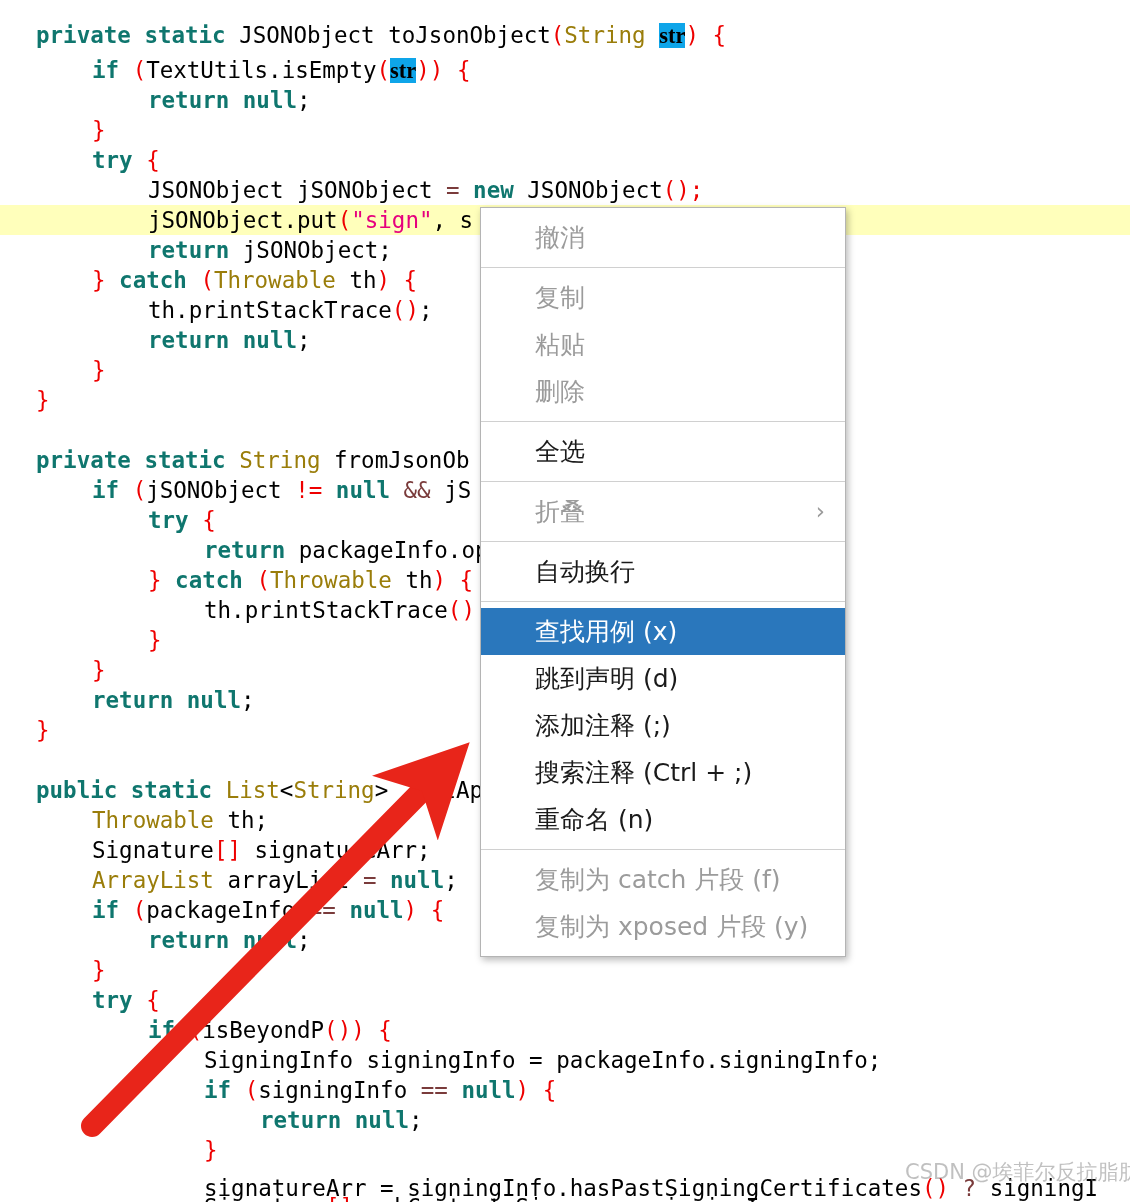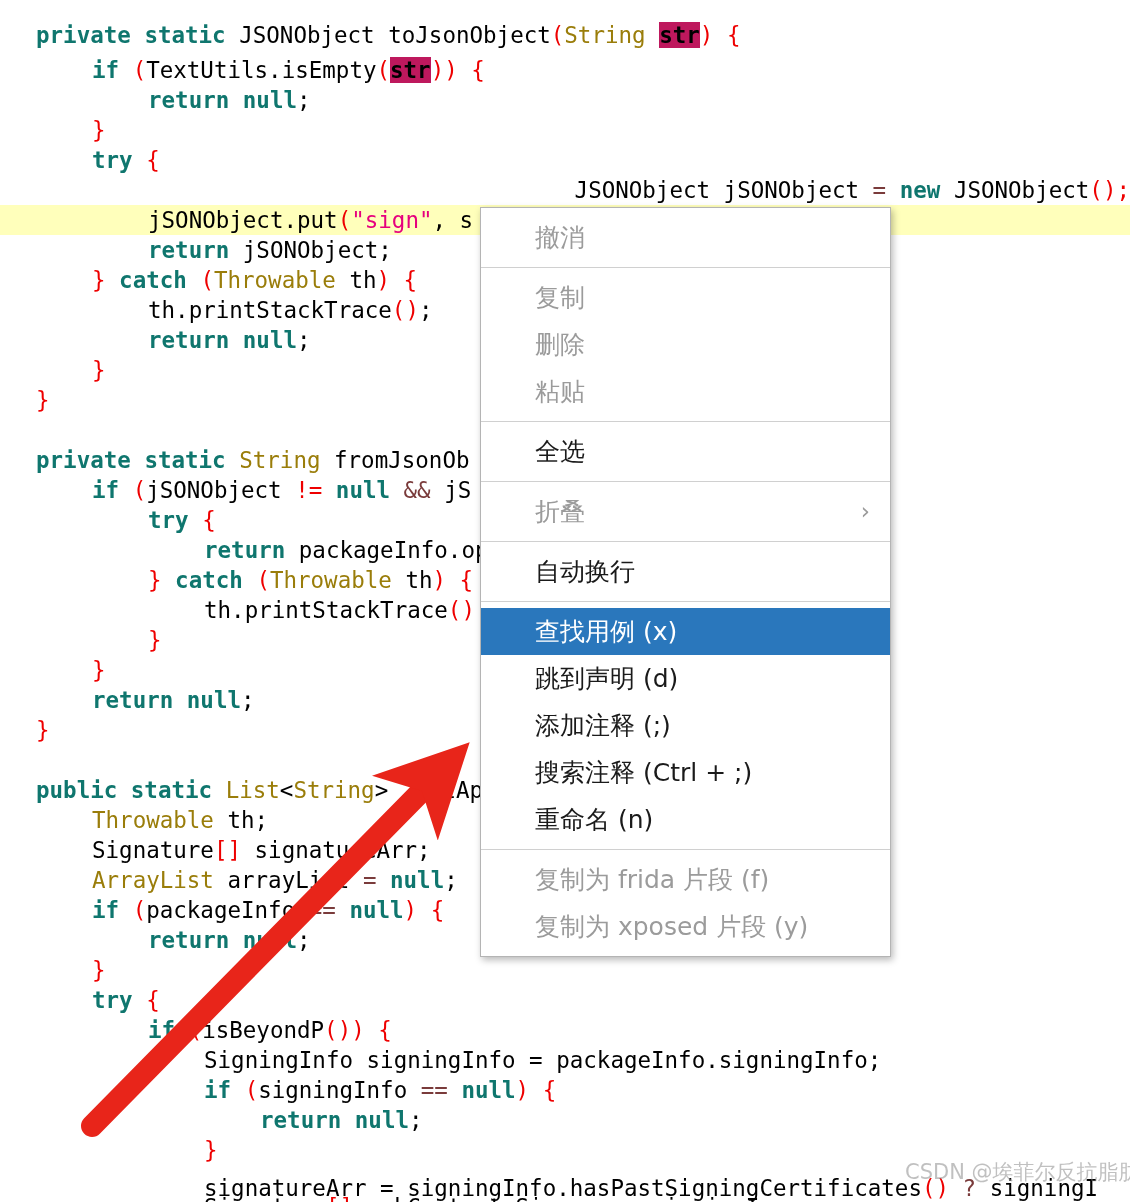--- a/index.html
+++ b/index.html
@@ -38,36 +38,36 @@
   }
   .code-line.hl {
     background: #ffffbb;
   }
   .tok-kw      { color: #0f766e; font-weight: bold; }
   .tok-type    { color: #9a7d0a; }
   .tok-punct   { color: #ee0000; }
   .tok-str     { color: #e6007e; }
   .tok-op      { color: #7a3b3b; }
   .tok-plain   { color: #000000; }
-  .tok-mark    { background: #be185d; color: #000000; font-weight: bold; }
+  .tok-mark    { background: #0ea5e9; color: #000000; font-weight: bold; font-family: Liberation Serif, serif; }
 
   
   #red-arrow {
     position: absolute;
     left: 0; top: 0;
     width: 1130px; height: 1202px;
     pointer-events: none;
   }
 
   
   #context-menu {
     position: absolute;
     left: 480px;
     top: 207px;
-    width: 411px;
+    width: 366px;
     background: #ffffff;
     border: 1px solid #b4b4b4;
     box-shadow: 2px 3px 7px rgba(0,0,0,0.28);
     font-family: "DejaVu Sans", sans-serif;
     box-sizing: border-box;
     padding: 6px 0 6px 0;
   }
   .menu-group {
     padding: 0;
   }
@@ -116,21 +116,21 @@
 </style>
 </head>
 <body>
 
 <div id="code-editor">
     <div class="code-line" style="top: 20px;"><span style="display: inline-block; width: 36px;"></span><span class="tok-kw">private</span><span class="tok-plain"> </span><span class="tok-kw">static</span><span class="tok-plain"> </span><span class="tok-plain">JSONObject</span><span class="tok-plain"> toJsonObject</span><span class="tok-punct">(</span><span class="tok-type">String</span><span class="tok-plain"> </span><span class="tok-mark">str</span><span class="tok-punct">)</span><span class="tok-plain"> </span><span class="tok-punct">{</span></div>
     <div class="code-line" style="top: 55px;"><span style="display: inline-block; width: 92px;"></span><span class="tok-kw">if</span><span class="tok-plain"> </span><span class="tok-punct">(</span><span class="tok-plain">TextUtils.isEmpty</span><span class="tok-punct">(</span><span class="tok-mark">str</span><span class="tok-punct">))</span><span class="tok-plain"> </span><span class="tok-punct">{</span></div>
     <div class="code-line" style="top: 85px;"><span style="display: inline-block; width: 148px;"></span><span class="tok-kw">return</span><span class="tok-plain"> </span><span class="tok-kw">null</span><span class="tok-plain">;</span></div>
     <div class="code-line" style="top: 115px;"><span style="display: inline-block; width: 92px;"></span><span class="tok-punct">}</span></div>
     <div class="code-line" style="top: 145px;"><span style="display: inline-block; width: 92px;"></span><span class="tok-kw">try</span><span class="tok-plain"> </span><span class="tok-punct">{</span></div>
-    <div class="code-line" style="top: 175px; text-align: right;"><span style="display: inline-block; width: 148px;"></span><span class="tok-plain">JSONObject jSONObject </span><span class="tok-op">=</span><span class="tok-plain"> </span><span class="tok-kw">new</span><span class="tok-plain"> </span><span class="tok-plain">JSONObject</span><span class="tok-punct">();</span></div>
+    <div class="code-line" style="top: 175px;"><span style="display: inline-block; width: 148px;"></span><span class="tok-plain">JSONObject jSONObject </span><span class="tok-op">=</span><span class="tok-plain"> </span><span class="tok-kw">new</span><span class="tok-plain"> </span><span class="tok-plain">JSONObject</span><span class="tok-punct">();</span></div>
     <div class="code-line hl" style="top: 205px;"><span style="display: inline-block; width: 148px;"></span><span class="tok-plain">jSONObject.put</span><span class="tok-punct">(</span><span class="tok-str">"sign"</span><span class="tok-plain">,</span><span class="tok-plain"> s</span></div>
     <div class="code-line" style="top: 235px;"><span style="display: inline-block; width: 148px;"></span><span class="tok-kw">return</span><span class="tok-plain"> </span><span class="tok-plain">jSONObject;</span></div>
     <div class="code-line" style="top: 265px;"><span style="display: inline-block; width: 92px;"></span><span class="tok-punct">}</span><span class="tok-plain"> </span><span class="tok-kw">catch</span><span class="tok-plain"> </span><span class="tok-punct">(</span><span class="tok-type">Throwable</span><span class="tok-plain"> th</span><span class="tok-punct">)</span><span class="tok-plain"> </span><span class="tok-punct">{</span></div>
     <div class="code-line" style="top: 295px;"><span style="display: inline-block; width: 148px;"></span><span class="tok-plain">th.printStackTrace</span><span class="tok-punct">()</span><span class="tok-plain">;</span></div>
     <div class="code-line" style="top: 325px;"><span style="display: inline-block; width: 148px;"></span><span class="tok-kw">return</span><span class="tok-plain"> </span><span class="tok-kw">null</span><span class="tok-plain">;</span></div>
     <div class="code-line" style="top: 355px;"><span style="display: inline-block; width: 92px;"></span><span class="tok-punct">}</span></div>
     <div class="code-line" style="top: 385px;"><span style="display: inline-block; width: 36px;"></span><span class="tok-punct">}</span></div>
     <div class="code-line" style="top: 445px;"><span style="display: inline-block; width: 36px;"></span><span class="tok-kw">private</span><span class="tok-plain"> </span><span class="tok-kw">static</span><span class="tok-plain"> </span><span class="tok-type">String</span><span class="tok-plain"> fromJsonOb</span></div>
     <div class="code-line" style="top: 475px;"><span style="display: inline-block; width: 92px;"></span><span class="tok-kw">if</span><span class="tok-plain"> </span><span class="tok-punct">(</span><span class="tok-plain">jSONObject </span><span class="tok-punct">!=</span><span class="tok-plain"> </span><span class="tok-kw">null</span><span class="tok-plain"> </span><span class="tok-op">&amp;&amp;</span><span class="tok-plain"> jS</span></div>
     <div class="code-line" style="top: 505px;"><span style="display: inline-block; width: 148px;"></span><span class="tok-kw">try</span><span class="tok-plain"> </span><span class="tok-punct">{</span></div>
@@ -167,22 +167,22 @@
   <line id="arrow-shaft" x1="92" y1="1126" x2="435.731567918243" y2="776.7833538702957" stroke="#e8251a" stroke-width="22" stroke-linecap="round" marker-end="url(#arrowhead)"></line>
 </svg>
 
 <div id="context-menu">
     <div class="menu-group">
       <div class="menu-item disabled"><span>撤消</span></div>
     </div>
     <div class="menu-sep"></div>
     <div class="menu-group">
       <div class="menu-item disabled"><span>复制</span></div>
+      <div class="menu-item disabled"><span>粘贴</span></div>
       <div class="menu-item disabled"><span>删除</span></div>
-      <div class="menu-item disabled"><span>粘贴</span></div>
     </div>
     <div class="menu-sep"></div>
     <div class="menu-group">
       <div class="menu-item"><span>全选</span></div>
     </div>
     <div class="menu-sep"></div>
     <div class="menu-group">
       <div class="menu-item disabled"><span>折叠</span><span class="submenu-arrow">›</span></div>
     </div>
     <div class="menu-sep"></div>
@@ -192,18 +192,18 @@
     <div class="menu-sep"></div>
     <div class="menu-group">
       <div class="menu-item selected"><span>查找用例 (x)</span></div>
       <div class="menu-item"><span>跳到声明 (d)</span></div>
       <div class="menu-item"><span>添加注释 (;)</span></div>
       <div class="menu-item"><span>搜索注释 (Ctrl + ;)</span></div>
       <div class="menu-item"><span>重命名 (n)</span></div>
     </div>
     <div class="menu-sep"></div>
     <div class="menu-group">
-      <div class="menu-item disabled"><span>复制为 frida 片段 (f)</span></div>
+      <div class="menu-item disabled"><span>复制为 catch 片段 (f)</span></div>
       <div class="menu-item disabled"><span>复制为 xposed 片段 (y)</span></div>
     </div>
   </div>
 
 <div id="watermark">CSDN @埃菲尔反抗脂肪</div>
 
 </body></html>

